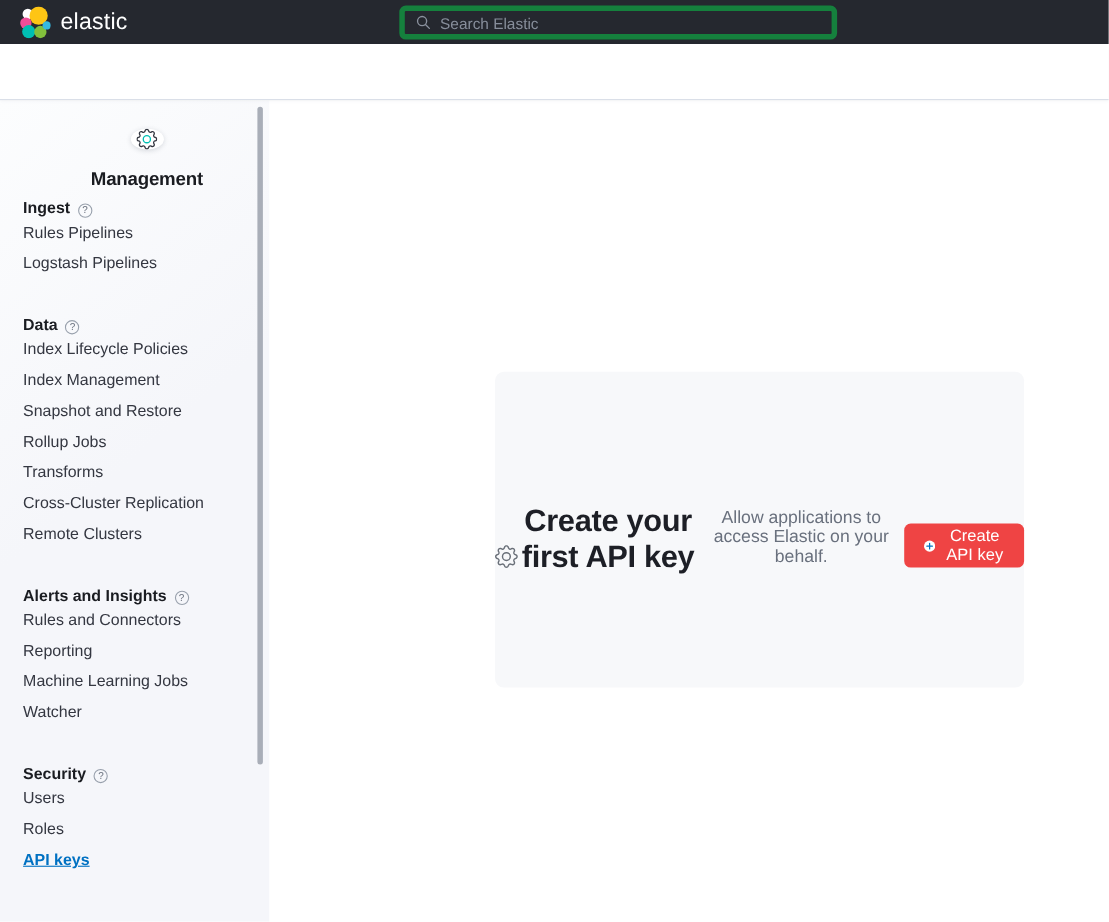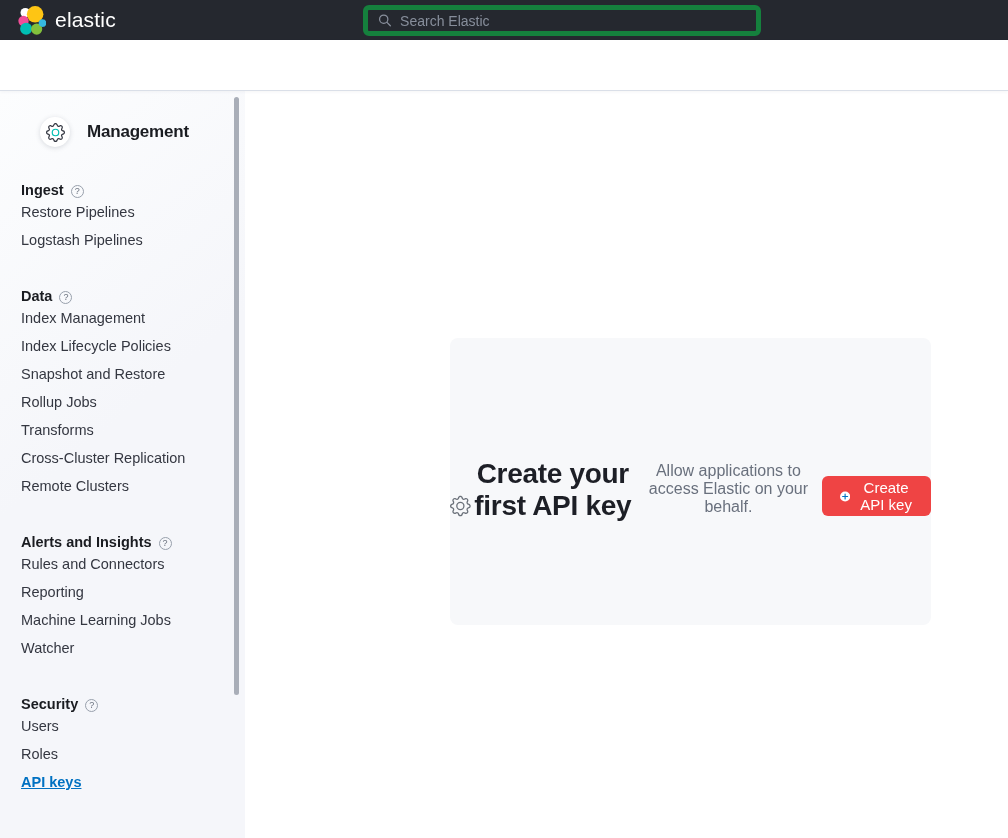--- a/index.html
+++ b/index.html
@@ -74,21 +74,21 @@
   
   .sidebar {
     position: absolute; left: 0; top: 91px; width: 245px; height: 747px;
     background: linear-gradient(140deg, #fcfdfe 0%, #f5f6fa 45%, #f5f6fa 100%);
     overflow: hidden;
   }
   .scrollbar-thumb {
     position: absolute; left: 234px; top: 6px; width: 5px; height: 598px;
     background: #a9aeb8; border-radius: 3px; cursor: pointer;
   }
-  .mgmt-header { display: flex; align-items: center; gap: 17px; padding-left: 40px; margin-top: 26px; height: 30px; }
+  .mgmt-header { display: flex; align-items: center; gap: 17px; padding-left: 22px; margin-top: 26px; height: 30px; flex-direction: column; }
   .mgmt-icon-circle {
     width: 30px; height: 30px; border-radius: 50%; background: #fff;
     box-shadow: 0 1px 5px rgba(50,60,80,0.18);
     display: flex; align-items: center; justify-content: center;
   }
   .mgmt-title { font-size: 17px; font-weight: 700; color: #1a1c21; letter-spacing: -0.2px; }
 
   .side-nav { }
   .side-section { margin-top: 22px; }
   .side-section:first-of-type { margin-top: 23px; }
@@ -172,31 +172,31 @@
     <span class="mgmt-title">Management</span>
   </div>
 
   <nav class="side-nav">
 
     <div class="side-section">
       <div class="side-section-header">
         <span>Ingest</span>
         <span class="help-icon">?</span>
       </div>
-      <a class="side-item">Restore Pipelines</a>
+      <a class="side-item">Rules Pipelines</a>
       <a class="side-item">Logstash Pipelines</a>
     </div>
 
     <div class="side-section">
       <div class="side-section-header">
         <span>Data</span>
         <span class="help-icon">?</span>
       </div>
+      <a class="side-item">Index Lifecycle Policies</a>
       <a class="side-item">Index Management</a>
-      <a class="side-item">Index Lifecycle Policies</a>
       <a class="side-item">Snapshot and Restore</a>
       <a class="side-item">Rollup Jobs</a>
       <a class="side-item">Transforms</a>
       <a class="side-item">Cross-Cluster Replication</a>
       <a class="side-item">Remote Clusters</a>
     </div>
 
     <div class="side-section">
       <div class="side-section-header">
         <span>Alerts and Insights</span>

